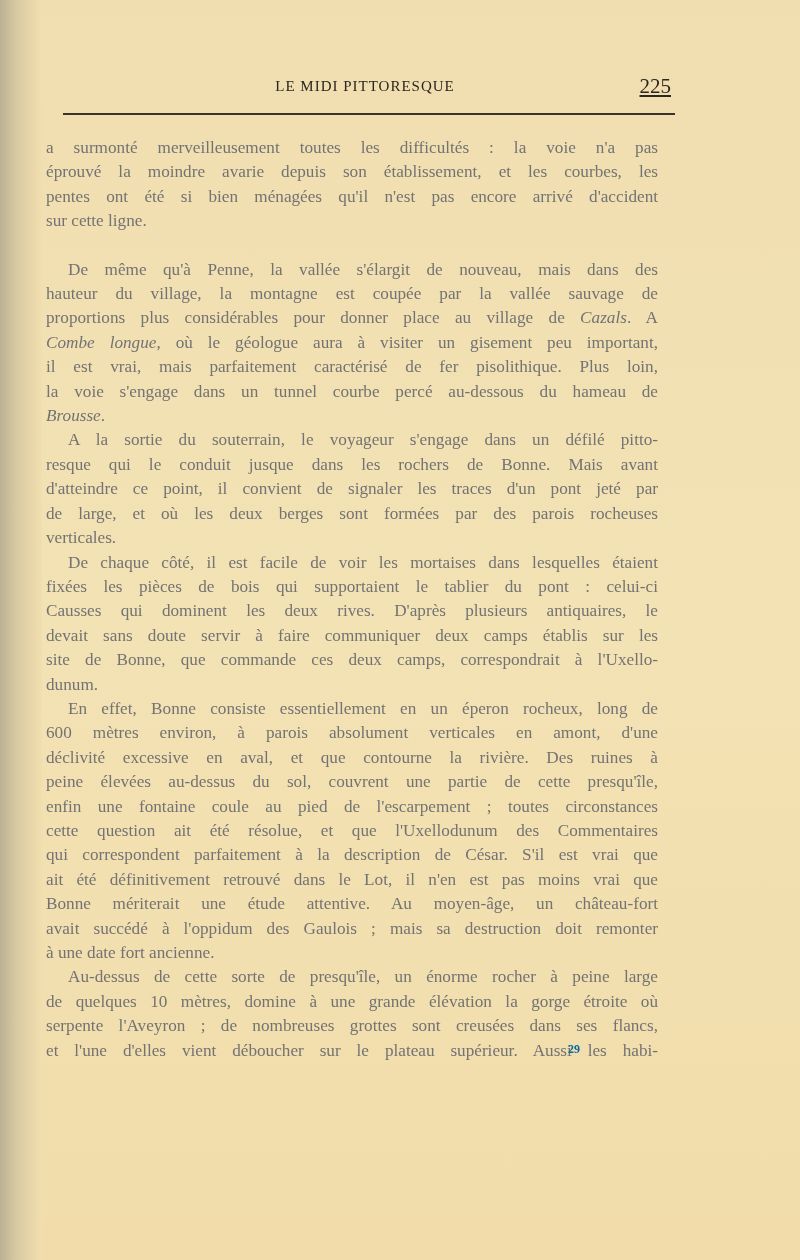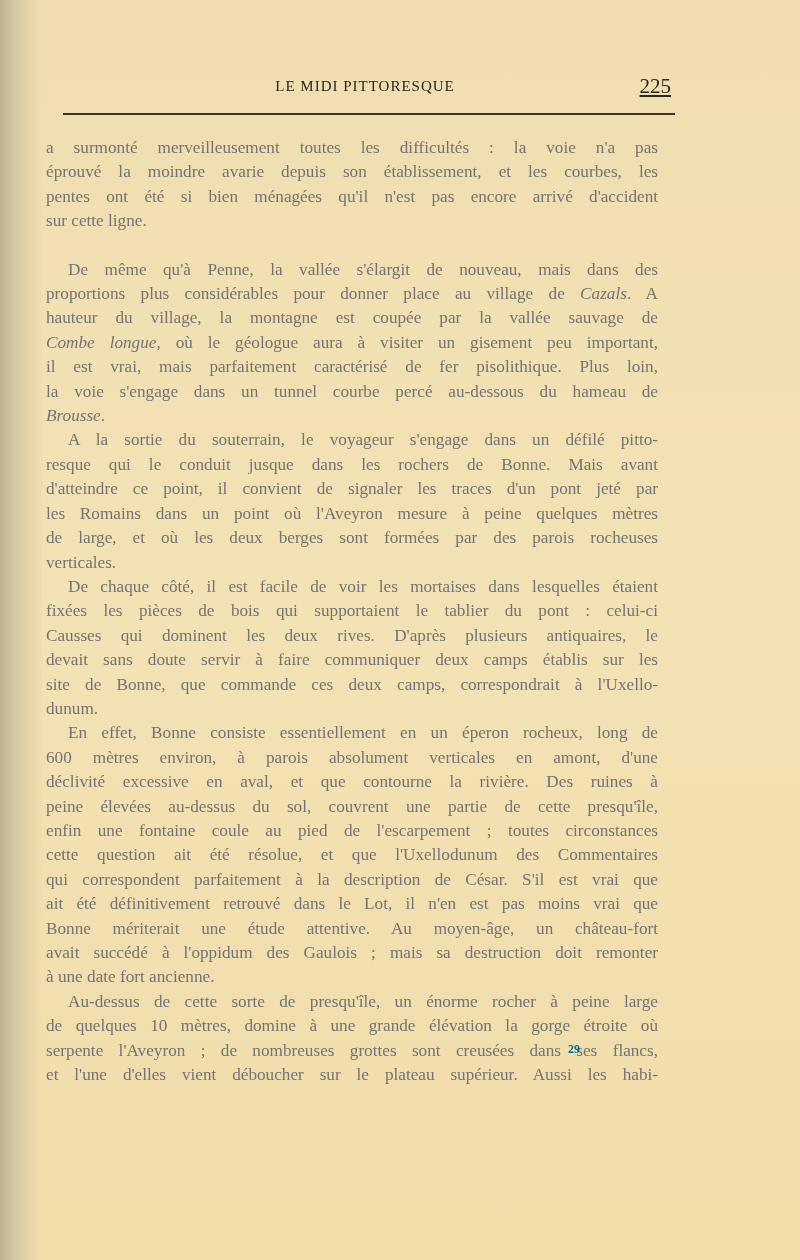--- a/index.html
+++ b/index.html
@@ -106,33 +106,32 @@
 
   <p class="para">
     <span class="line">a surmonté merveilleusement toutes les difficultés : la voie n'a pas</span>
     <span class="line">éprouvé la moindre avarie depuis son établissement, et les courbes, les</span>
     <span class="line">pentes ont été si bien ménagées qu'il n'est pas encore arrivé d'accident</span>
     <span class="line last">sur cette ligne.</span>
   </p>
 
   <p class="para gap" style="padding-left:0;">
     <span class="line" style="text-indent:22px;"><span>De même qu'à Penne, la vallée s'élargit de nouveau, mais dans des</span></span>
+    <span class="line">hauteur du village, la montagne est coupée par la vallée sauvage de</span>
     <span class="line"><span>proportions plus considérables pour donner place au village de </span><em>Cazals</em><span>. A</span></span>
-    <span class="line">hauteur du village, la montagne est coupée par la vallée sauvage de</span>
     <span class="line"><em>Combe longue</em><span>, où le géologue aura à visiter un gisement peu important,</span></span>
     <span class="line">il est vrai, mais parfaitement caractérisé de fer pisolithique. Plus loin,</span>
     <span class="line">la voie s'engage dans un tunnel courbe percé au-dessous du hameau de</span>
     <span class="line last"><em>Brousse</em><span>.</span></span>
   </p>
 
   <p class="para">
     <span class="line" style="text-indent:22px;">A la sortie du souterrain, le voyageur s'engage dans un défilé pitto-</span>
     <span class="line">resque qui le conduit jusque dans les rochers de Bonne. Mais avant</span>
     <span class="line">d'atteindre ce point, il convient de signaler les traces d'un pont jeté par</span>
-    <span class="line">les Romains dans un point où l'Aveyron mesure à peine quelques mètres</span>
     <span class="line">de large, et où les deux berges sont formées par des parois rocheuses</span>
     <span class="line last">verticales.</span>
   </p>
 
   <p class="para">
     <span class="line" style="text-indent:22px;">De chaque côté, il est facile de voir les mortaises dans lesquelles étaient</span>
     <span class="line">fixées les pièces de bois qui supportaient le tablier du pont : celui-ci</span>
     <span class="line">Causses qui dominent les deux rives. D'après plusieurs antiquaires, le</span>
     <span class="line">devait sans doute servir à faire communiquer deux camps établis sur les</span>
     <span class="line">site de Bonne, que commande ces deux camps, correspondrait à l'Uxello-</span>

